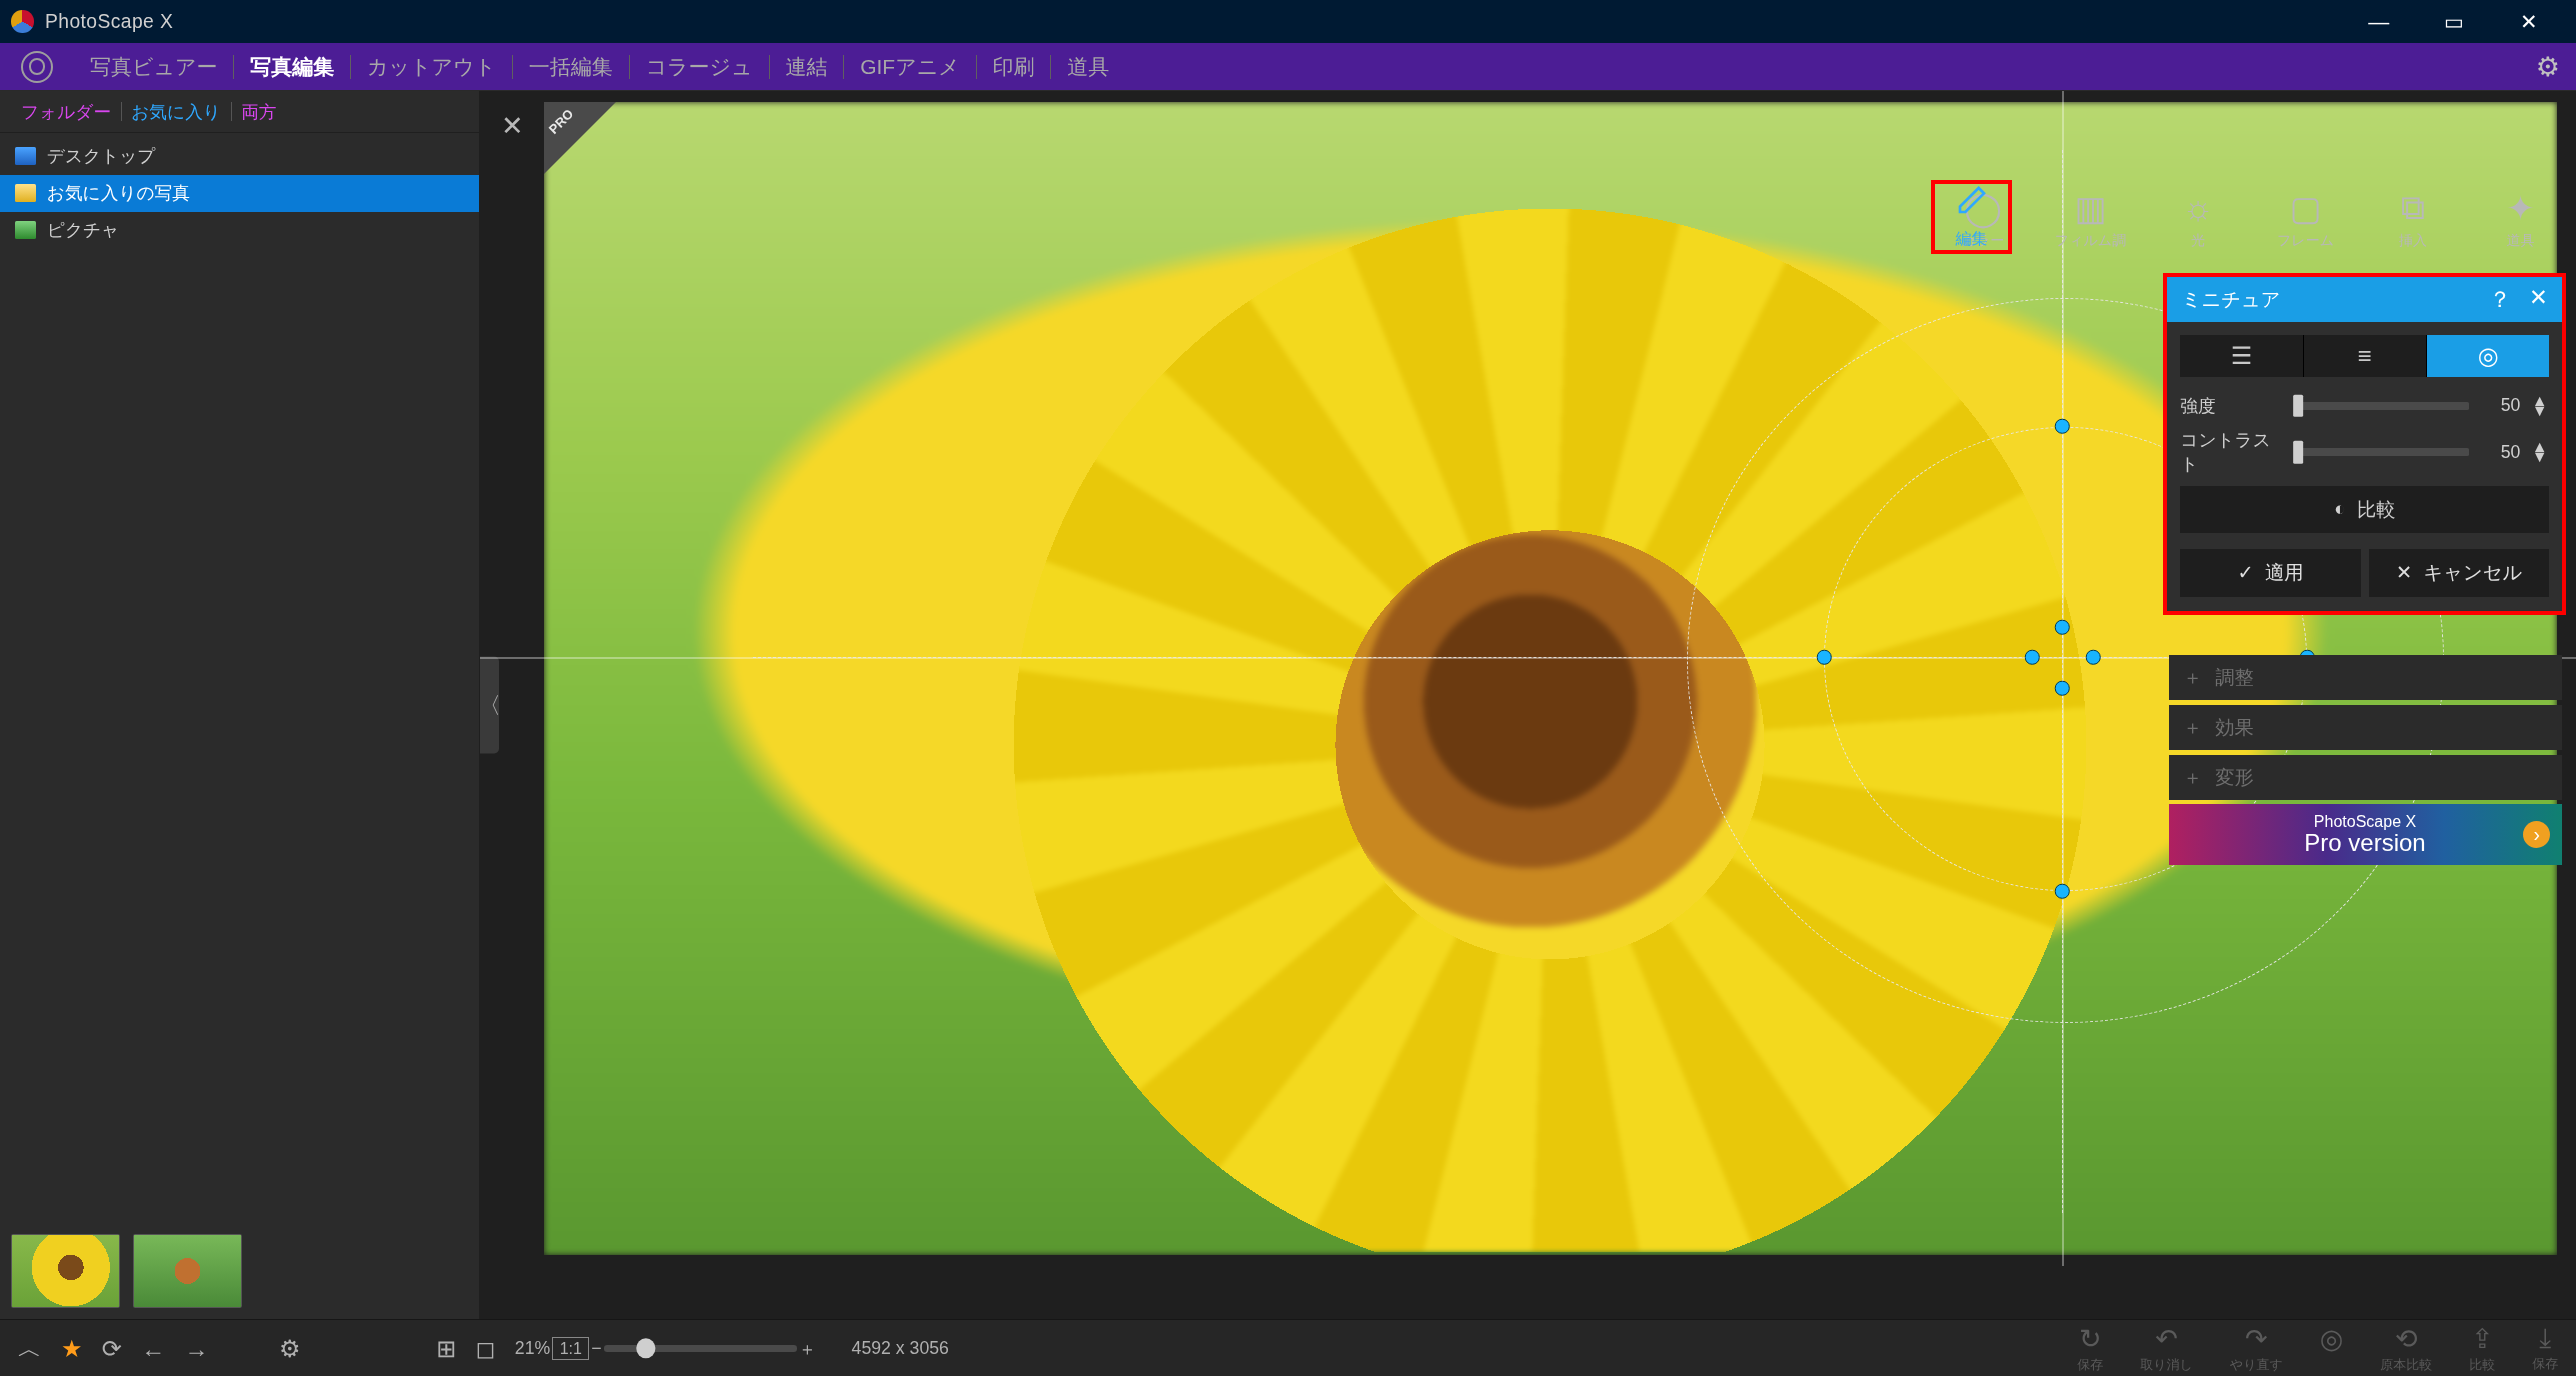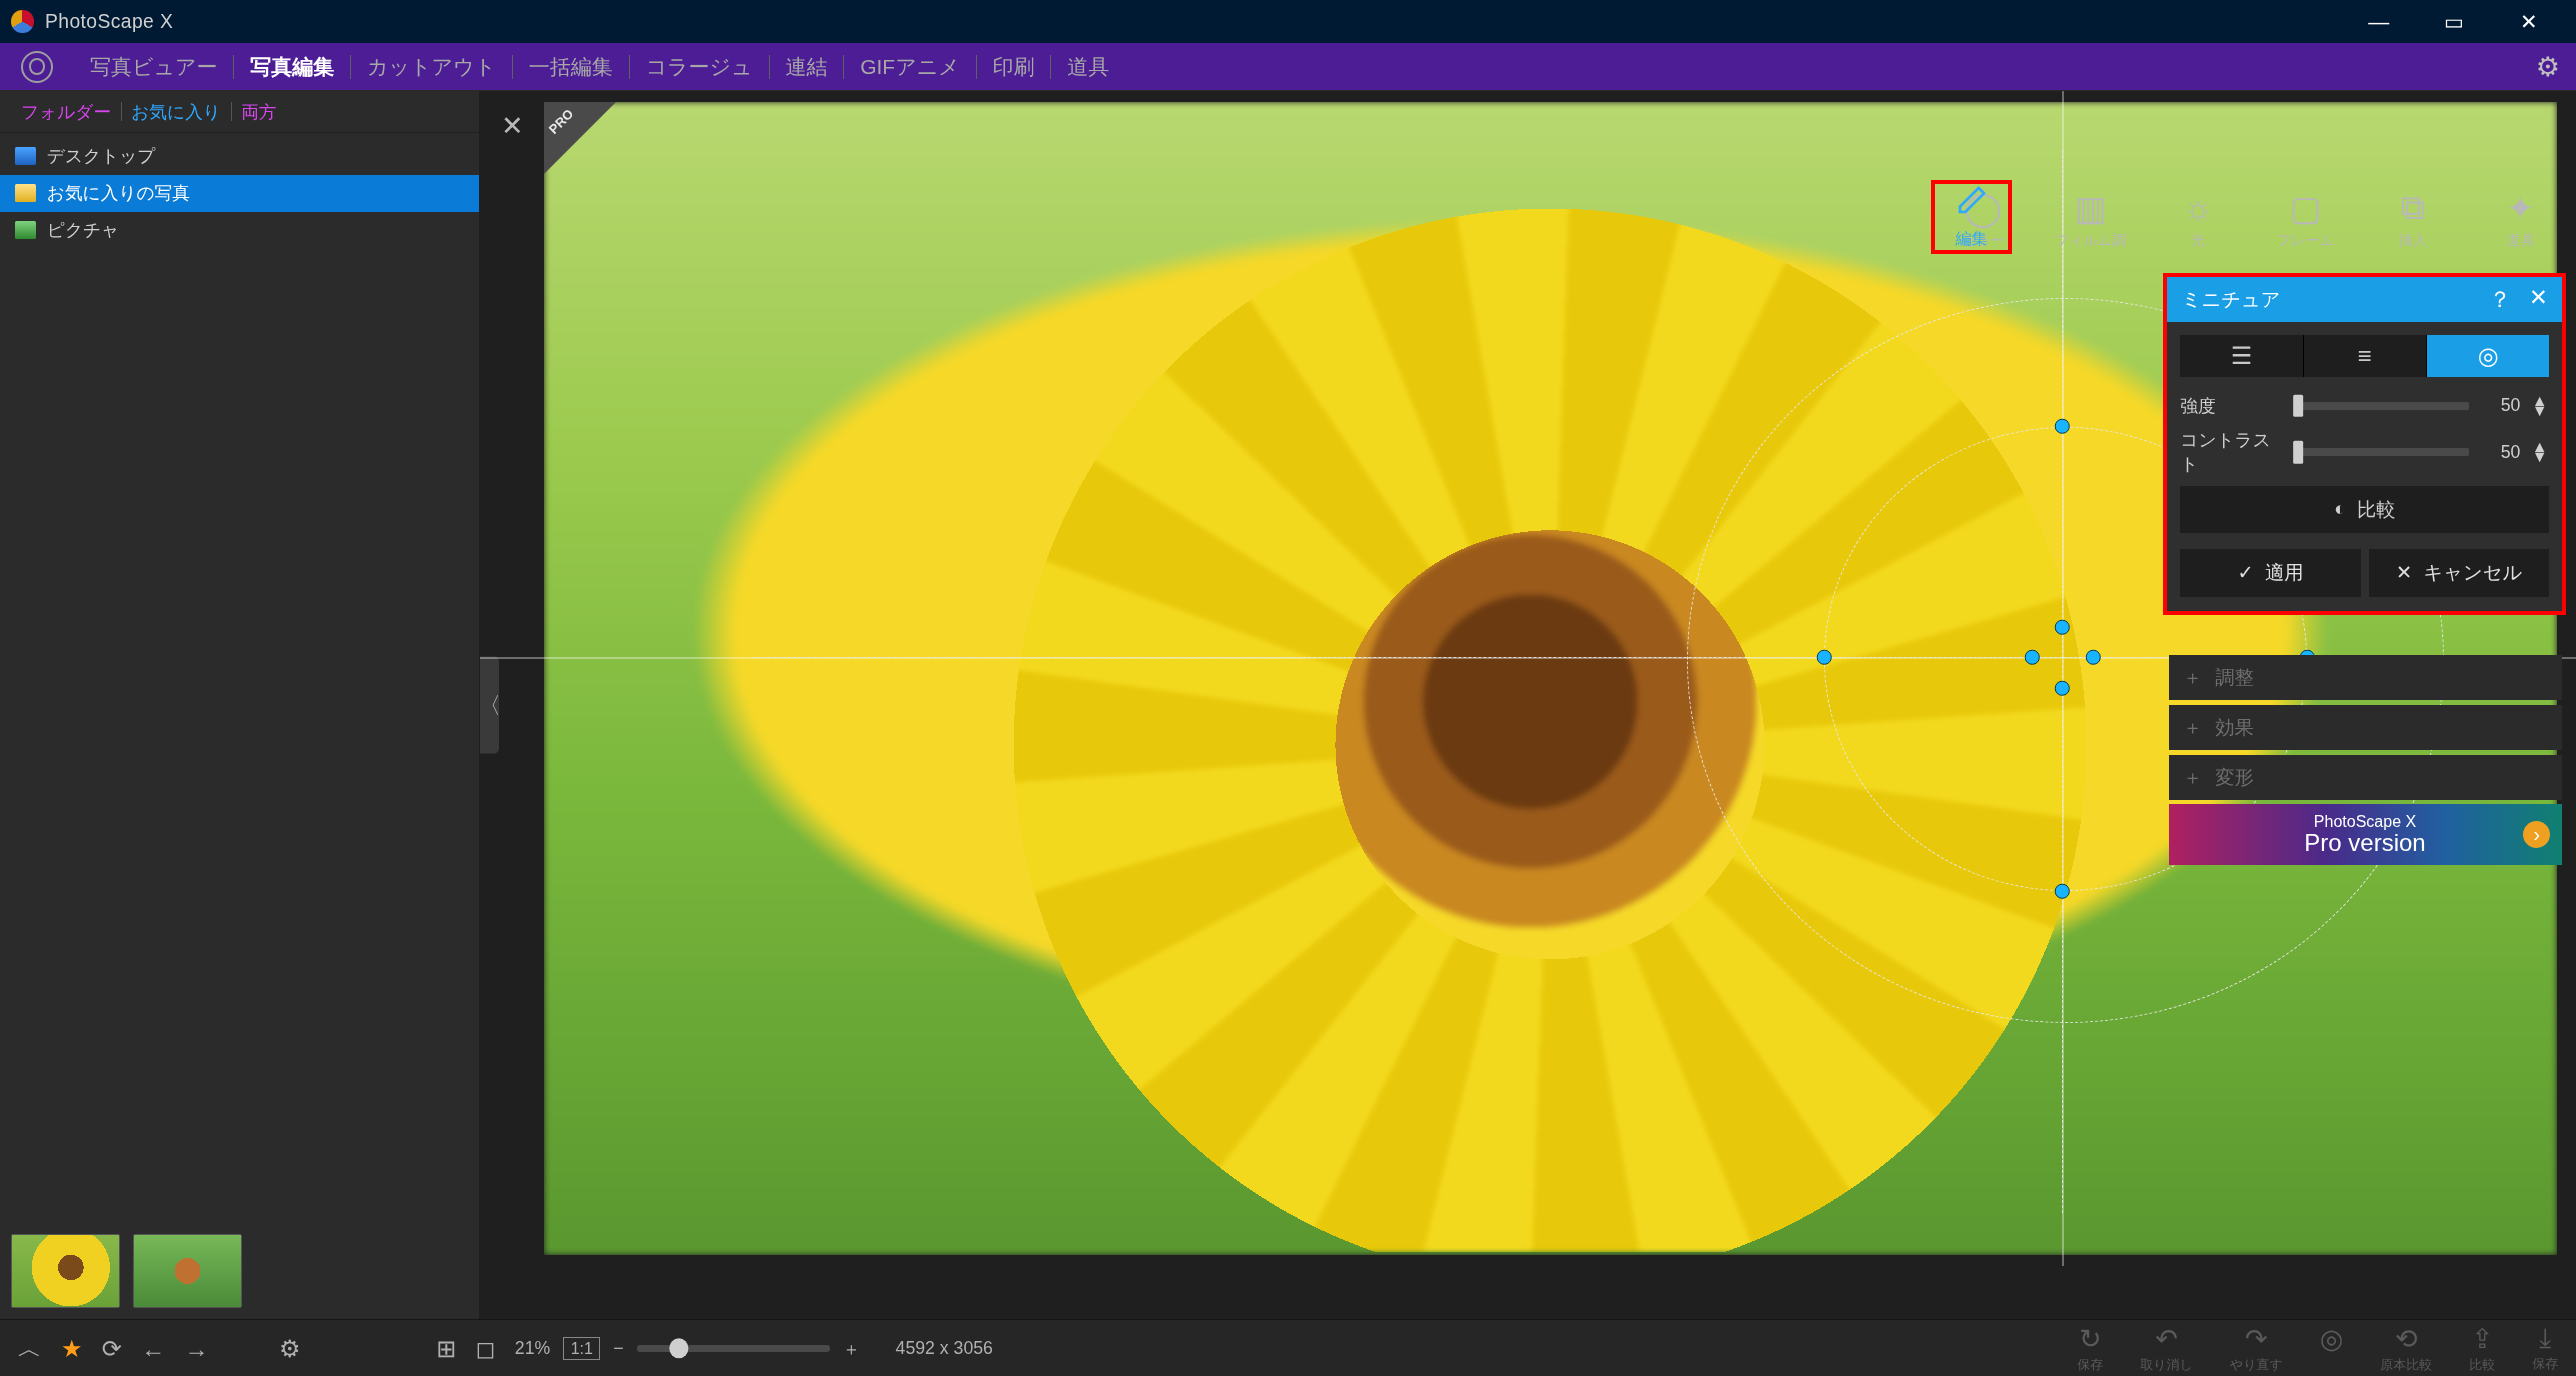--- a/index.html
+++ b/index.html
@@ -114,21 +114,21 @@
   background: linear-gradient(90deg,#b02060 0%, #4a2a8a 40%, #2060a0 70%, #108070 100%);
   display:flex; align-items:center; justify-content:center; color:#fff; font-size:16px; gap:6.4px; }
 .probanner b { font-size:24px; font-weight:500; }
 .probanner .go { position:absolute; right:11.3px; width:27px; height:27px; border-radius:50%; background:#f0a020; color:#fff; display:flex; align-items:center; justify-content:center; font-size:19.3px; }
 
 
 .footer { height: 58px; background:#262626; display:flex; align-items:center; padding:0 17.7px; gap:19.3px; color:#b0b0b0; border-top:0.8px solid #161616; }
 .ficon { font-size:24px; }
 .star { color:#ff9c1a; }
 .fsp { width:32px; }
-.zoom { display:flex; align-items:center; gap:13px; font-size:17.7px; }
+.zoom { display:flex; align-items:center; gap:2px; font-size:17.7px; }
 .ztrack { width:193px; height:6.4px; background:#4a4a4a; border-radius:3.2px; position:relative; }
 .zthumb { position:absolute; left:22%; top:50%; width:19.3px; height:19.3px; background:#cfcfcf; border-radius:50%; transform:translate(-50%,-50%); }
 .dims { font-size:17.7px; margin-left:16px; }
 .fright { margin-left:auto; display:flex; gap:37px; align-items:flex-start; }
 .frbtn { display:flex; flex-direction:column; align-items:center; gap:1.6px; color:#5a5a5a; }
 .frbtn .ic { font-size:27px; }
 .frbtn .lb { font-size:13px; }
 
 svg { display:block; }
 </style>

